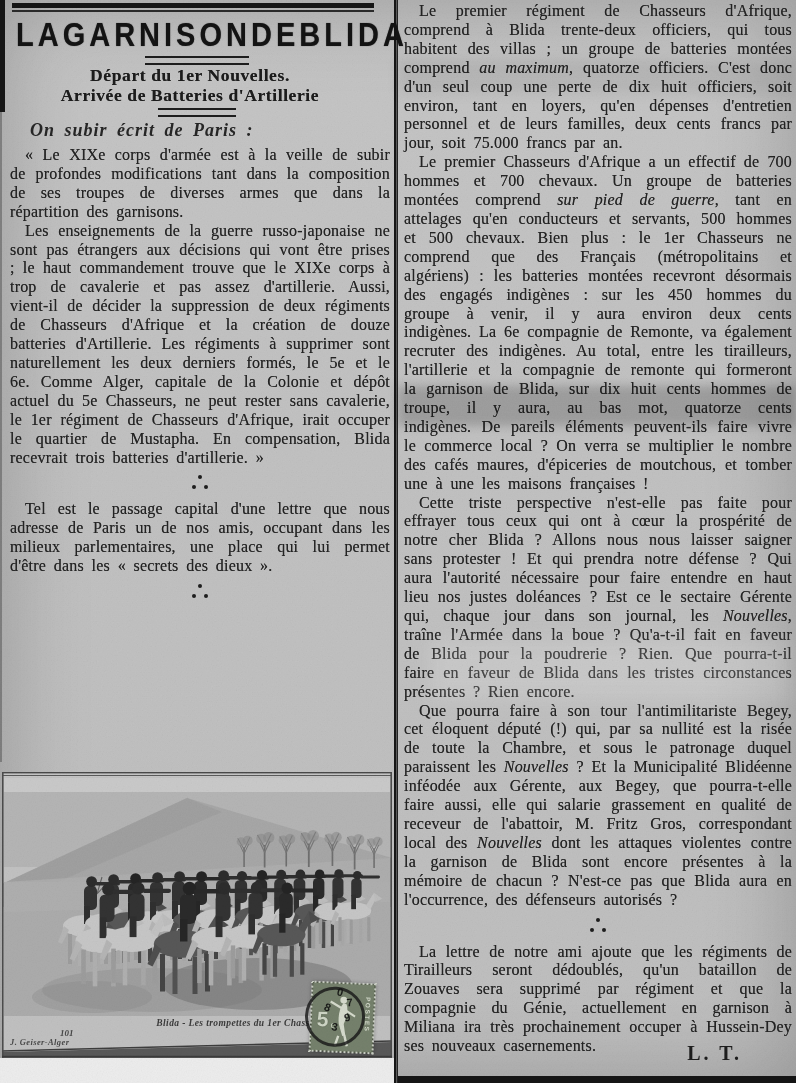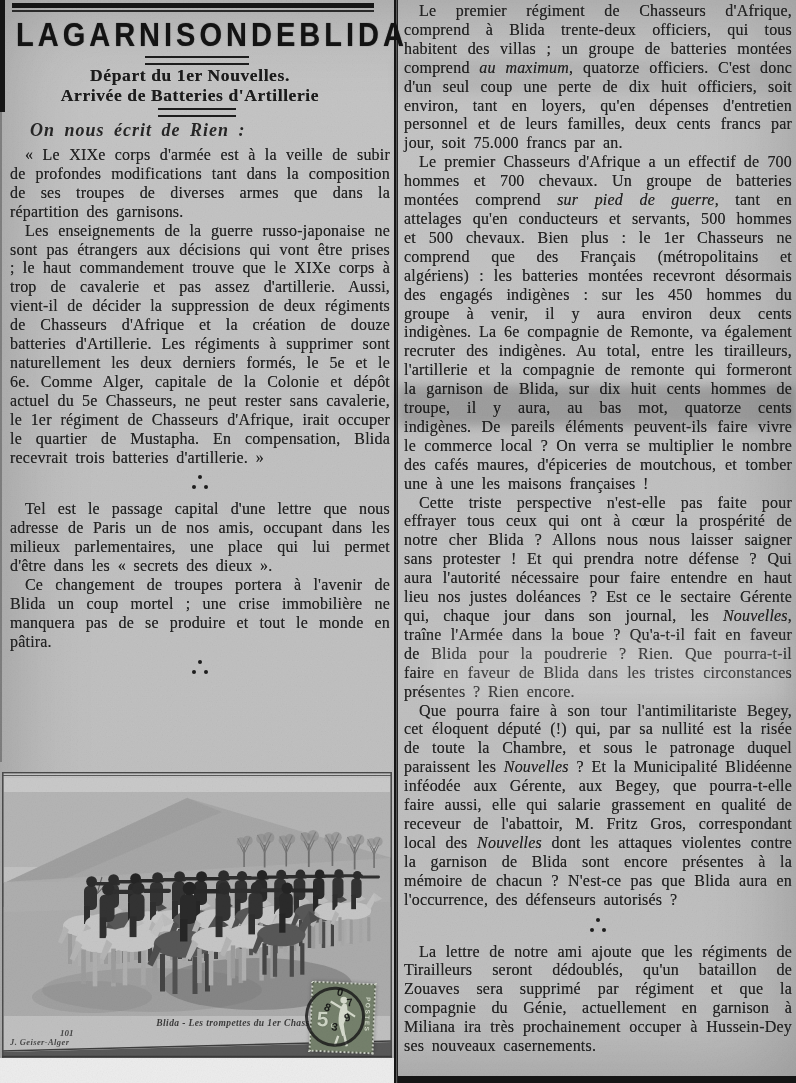--- a/index.html
+++ b/index.html
@@ -98,53 +98,53 @@
       <span>GARNISON</span>
       <span>DE</span>
       <span>BLIDA</span>
     </div>
   <div class="double-rule rule-under-headline" style="left:197px;"></div>
   <div class="subheads">
     <div>Départ du 1er Nouvelles.</div>
     <div>Arrivée de Batteries d'Artillerie</div>
   </div>
   <div class="double-rule rule-under-subheads" style="left:197px;"></div>
-  <div class="byline">On nous écrit de Rien :</div>
+  <div class="byline">On subir écrit de Paris :</div>
 
   <div class="col-left">
     <div class="body-left">
         <div class="par">« Le XIXe corps d'armée est à la veille de subir de profondes modifications tant dans la composition de ses troupes de diverses armes que dans la répartition des garnisons.</div>
         <div class="par">Les enseignements de la guerre russo-japonaise ne sont pas étrangers aux décisions qui vont être prises ; le haut commandement trouve que le XIXe corps à trop de cavalerie et pas assez d'artillerie. Aussi, vient-il de décider la suppression de deux régiments de Chasseurs d'Afrique et la création de douze batteries d'Artillerie. Les régiments à supprimer sont naturellement les deux derniers formés, le 5e et le 6e. Comme Alger, capitale de la Colonie et dépôt actuel du 5e Chasseurs, ne peut rester sans cavalerie, le 1er régiment de Chasseurs d'Afrique, irait occuper le quartier de Mustapha. En compensation, Blida recevrait trois batteries d'artillerie. »</div>
         <div class="asterism">
           <span class="dot d1"></span>
           <span class="dot d2"></span>
           <span class="dot d3"></span>
         </div>
         <div class="par">Tel est le passage capital d'une lettre que nous adresse de Paris un de nos amis, occupant dans les milieux parlementaires, une place qui lui permet d'être dans les « secrets des dieux ».</div>
-        <div class="par">Ce changement de troupes portera à l'avenir de Blida un coup mortel ; une crise immobilière ne manquera pas de se produire et tout le monde en pâtira.</div>
         <div class="asterism">
           <span class="dot d1"></span>
           <span class="dot d2"></span>
           <span class="dot d3"></span>
         </div>
       </div>
   </div>
 
   <div class="col-right">
       <div class="par">Le premier régiment de Chasseurs d'Afrique, comprend à Blida trente-deux officiers, qui tous habitent des villas ; un groupe de batteries montées comprend <i>au maximum</i>, quatorze officiers. C'est donc d'un seul coup une perte de dix huit officiers, soit environ, tant en loyers, qu'en dépenses d'entretien personnel et de leurs familles, deux cents francs par jour, soit 75.000 francs par an.</div>
       <div class="par">Le premier Chasseurs d'Afrique a un effectif de 700 hommes et 700 chevaux. Un groupe de batteries montées comprend <i>sur pied de guerre</i>, tant en attelages qu'en conducteurs et servants, 500 hommes et 500 chevaux. Bien plus : le 1er Chasseurs ne comprend que des Français (métropolitains et algériens) : les batteries montées recevront désormais des engagés indigènes : sur les 450 hommes du groupe à venir, il y aura environ deux cents indigènes. La 6e compagnie de Remonte, va également recruter des indigènes. Au total, entre les tirailleurs, l'artillerie et la compagnie de remonte qui formeront la garnison de Blida, sur dix huit cents hommes de troupe, il y aura, au bas mot, quatorze cents indigènes. De pareils éléments peuvent-ils faire vivre le commerce local ? On verra se multiplier le nombre des cafés maures, d'épiceries de moutchous, et tomber une à une les maisons françaises !</div>
       <div class="par">Cette triste perspective n'est-elle pas faite pour effrayer tous ceux qui ont à cœur la prospérité de notre cher Blida ? Allons nous nous laisser saigner sans protester ! Et qui prendra notre défense ? Qui aura l'autorité nécessaire pour faire entendre en haut lieu nos justes doléances ? Est ce le sectaire Gérente qui, chaque jour dans son journal, les <i>Nouvelles</i>, traîne l'Armée dans la boue ? Qu'a-t-il fait en faveur de Blida pour la poudrerie ? Rien. Que pourra-t-il faire en faveur de Blida dans les tristes circonstances présentes ? Rien encore.</div>
       <div class="par">Que pourra faire à son tour l'antimilitariste Begey, cet éloquent député (!) qui, par sa nullité est la risée de toute la Chambre, et sous le patronage duquel paraissent les <i>Nouvelles</i> ? Et la Municipalité Blidéenne inféodée aux Gérente, aux Begey, que pourra-t-elle faire aussi, elle qui salarie grassement en qualité de receveur de l'abattoir, M. Fritz Gros, correspondant local des <i>Nouvelles</i> dont les attaques violentes contre la garnison de Blida sont encore présentes à la mémoire de chacun ? N'est-ce pas que Blida aura en l'occurrence, des défenseurs autorisés ?</div>
       <div class="asterism">
         <span class="dot d1"></span>
         <span class="dot d2"></span>
         <span class="dot d3"></span>
       </div>
       <div class="par">La lettre de notre ami ajoute que les régiments de Tirailleurs seront dédoublés, qu'un bataillon de Zouaves sera supprimé par régiment et que la compagnie du Génie, actuellement en garnison à Miliana ira très prochainement occuper à Hussein-Dey ses nouveaux casernements.</div>
     </div>
+  <div class="signature">L. T.</div>
 
   <div class="smudge1"></div>
   <div class="smudge2"></div>
   <div class="smudge3"></div>
 
   <div class="photo-frame">
     <svg class="scene" width="390" height="286" viewBox="0 0 390 286">
       <defs>
         <g id="hmL">
           <ellipse cx="13" cy="8" rx="11.5" ry="5.5" fill="#c7c7c7"></ellipse>

